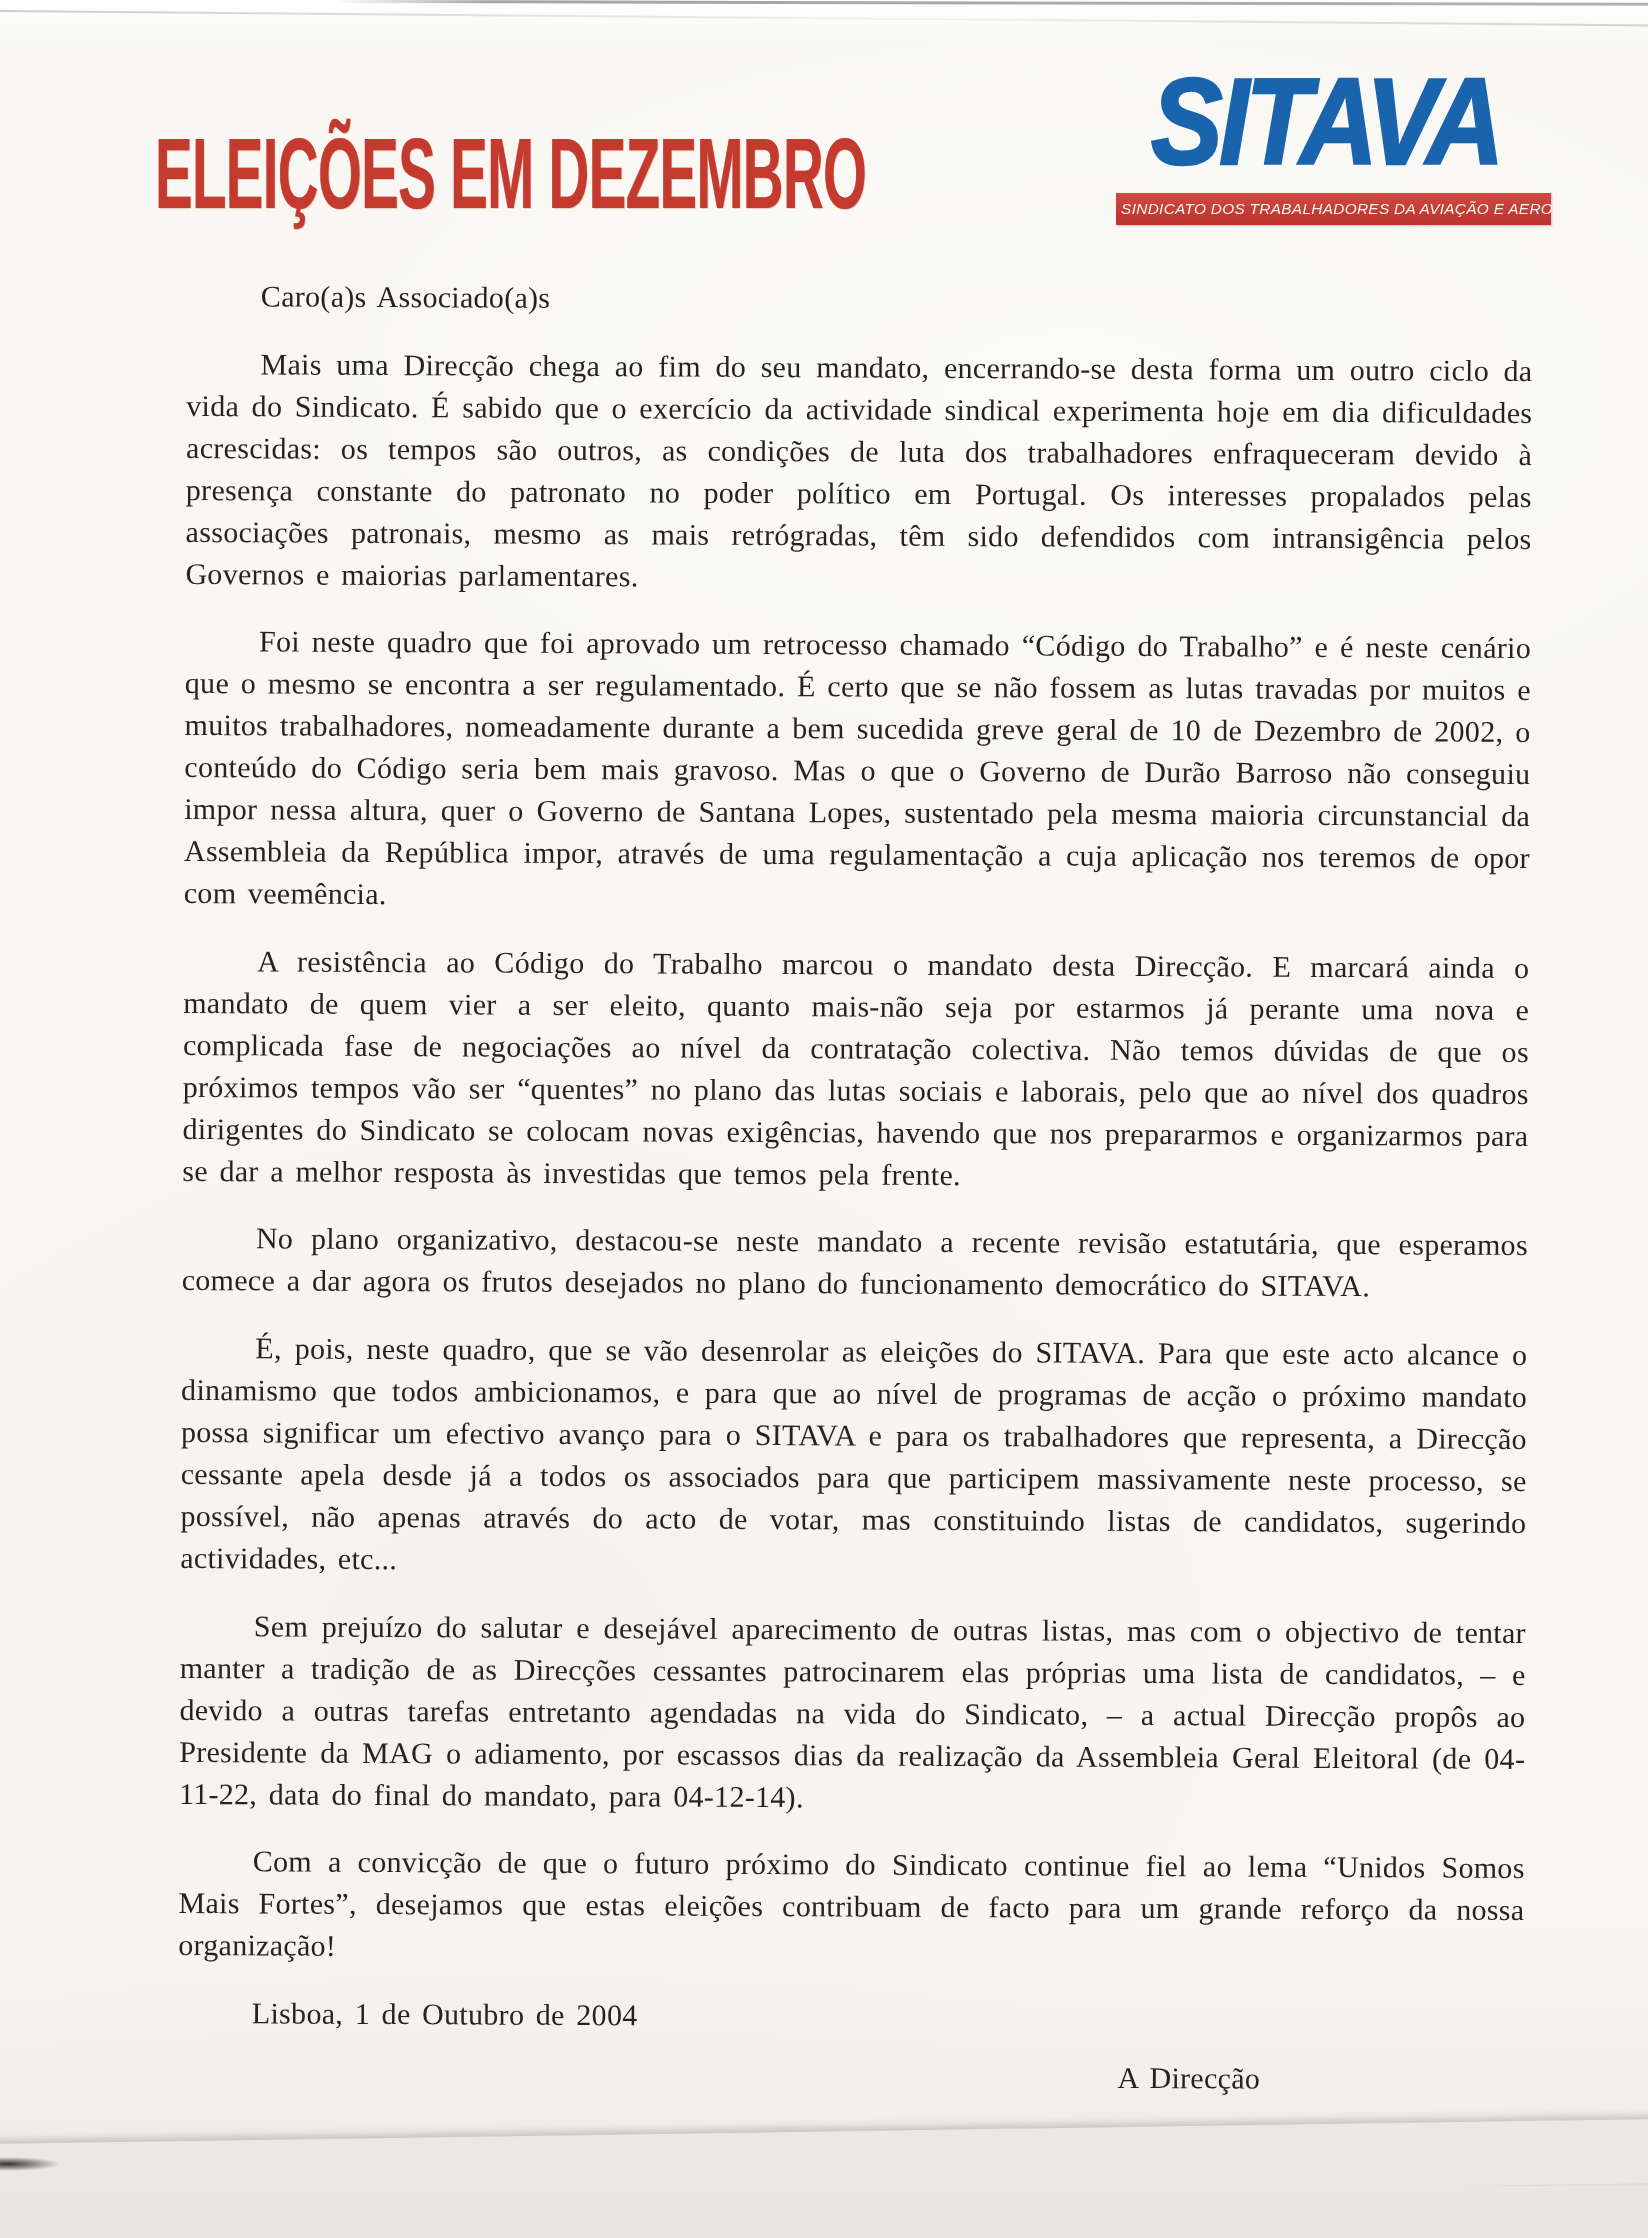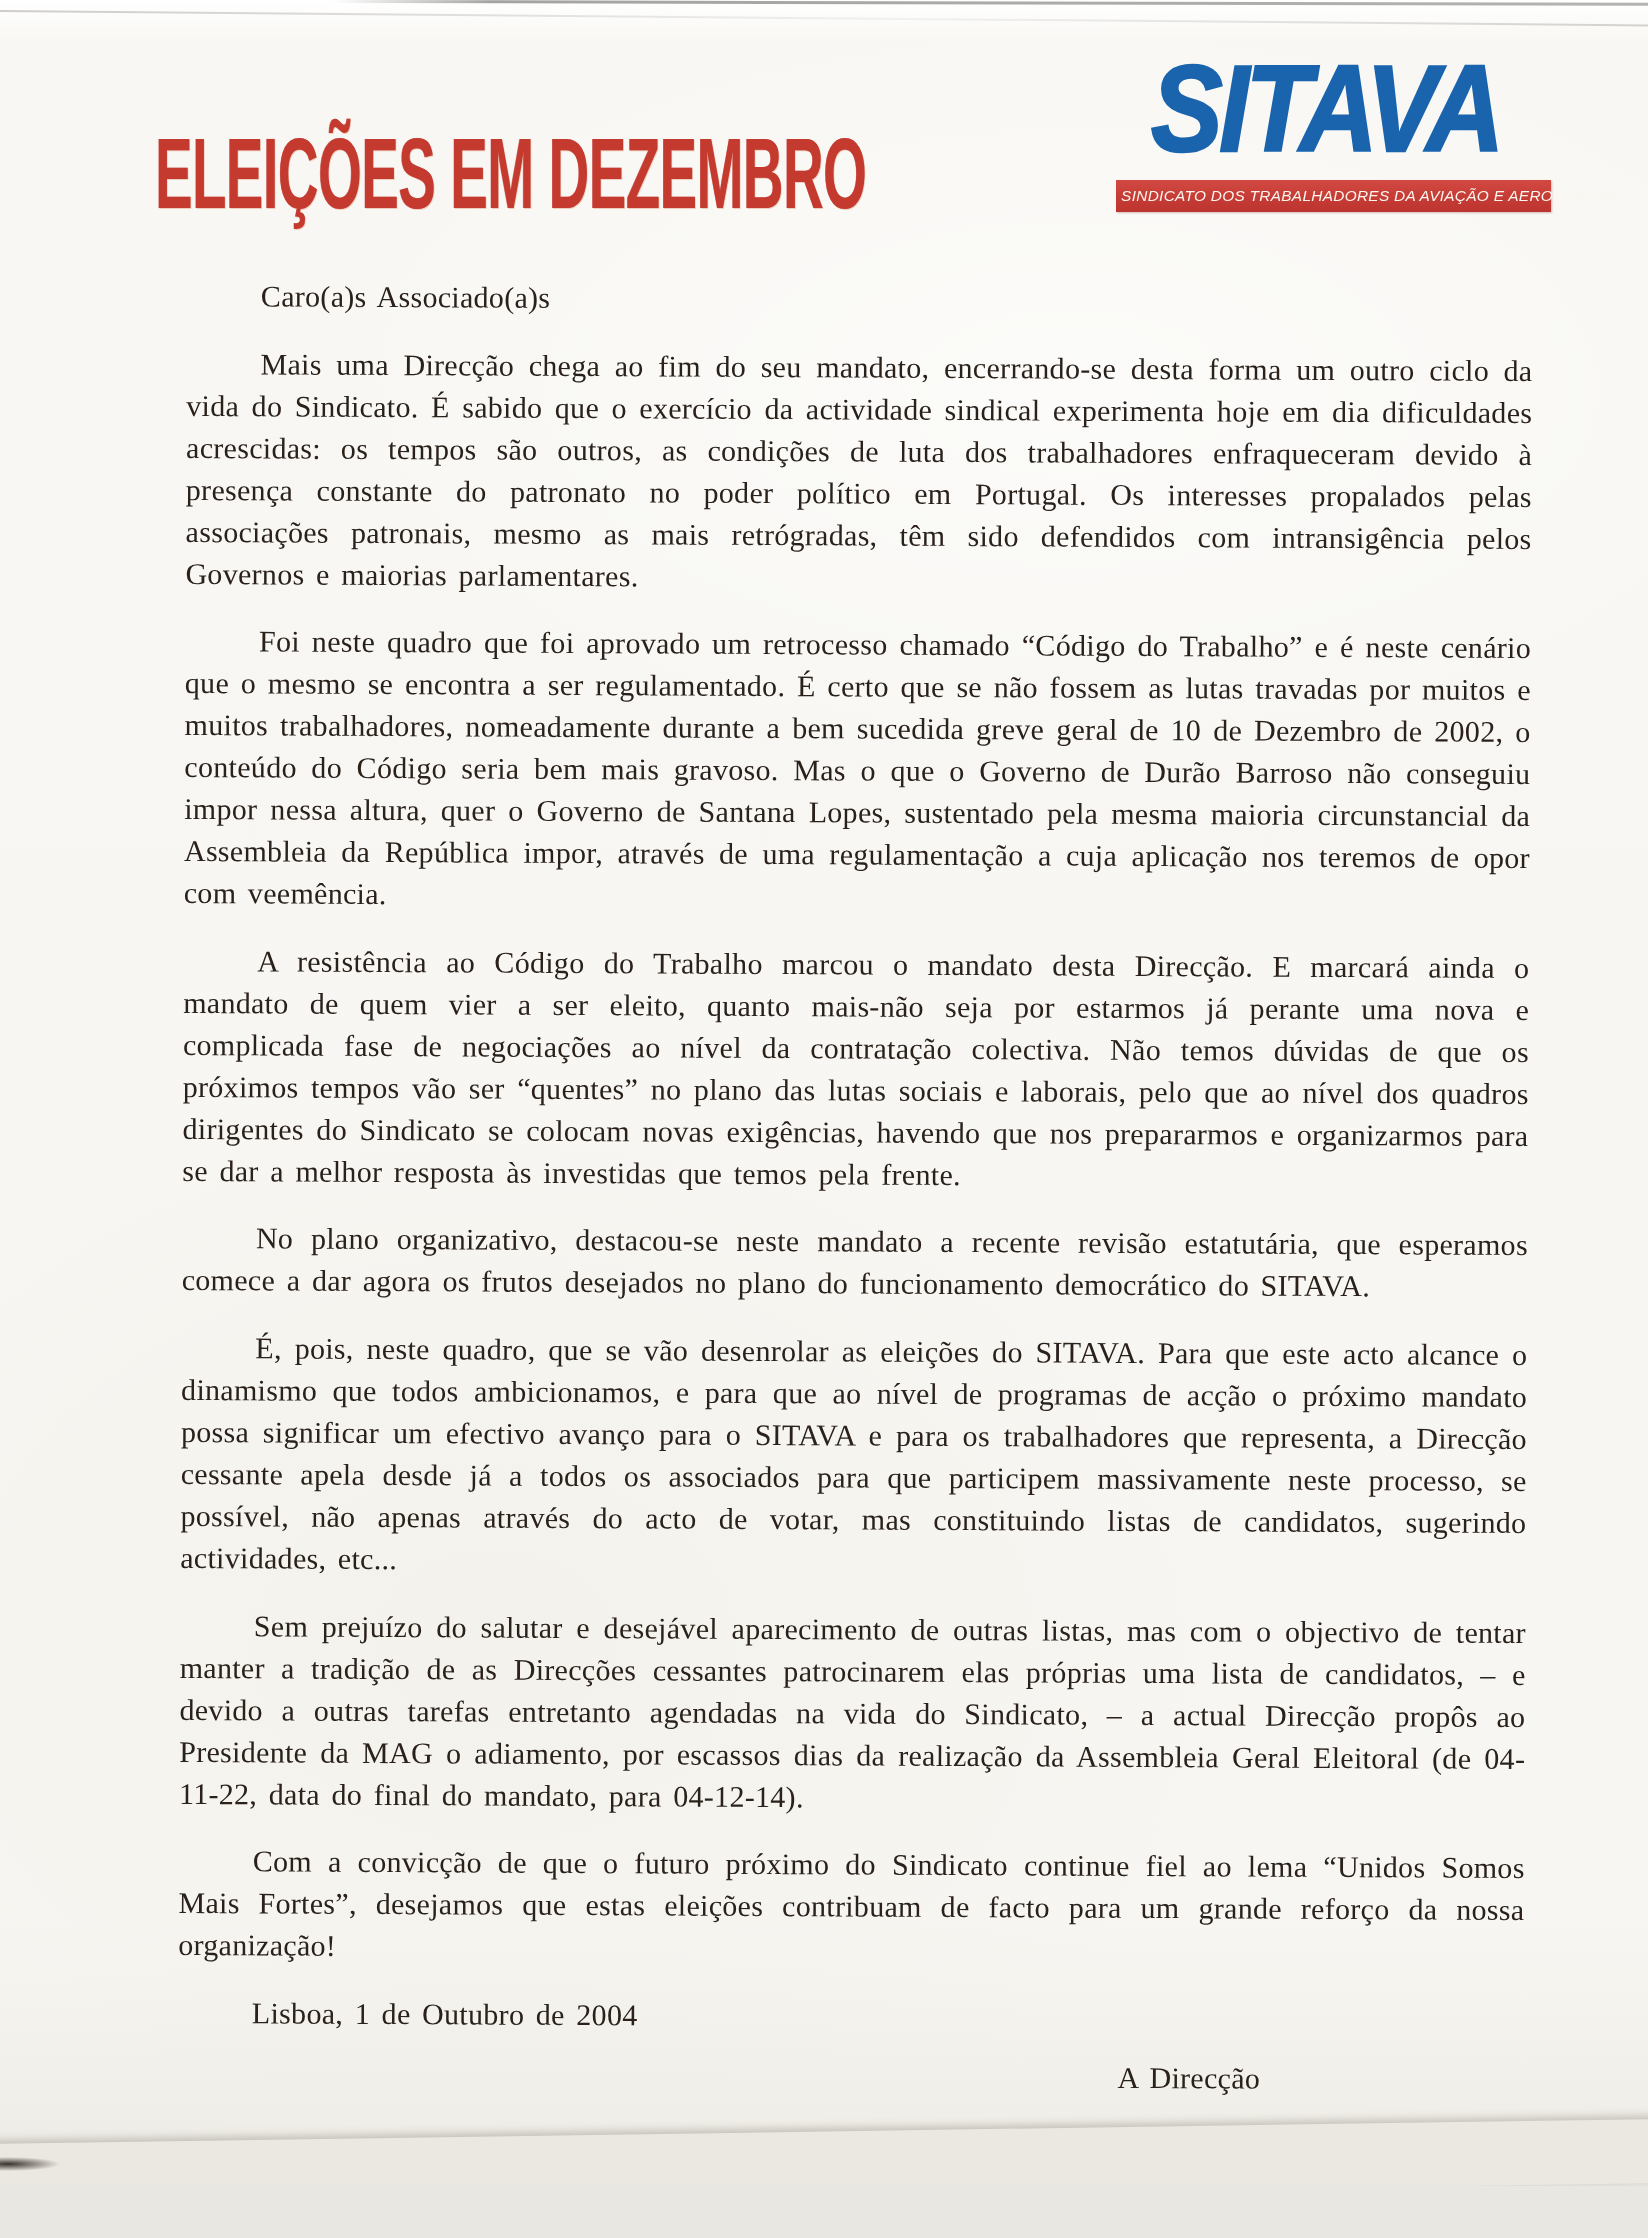--- a/index.html
+++ b/index.html
@@ -26,21 +26,21 @@
     background:radial-gradient(ellipse at 20% 50%, #38332c 0%, rgba(56,51,44,0) 72%); }
 
   
   .headline {
     position:absolute; left:155px; top:123px; margin:0; white-space:nowrap;
     font-family:"Liberation Sans","DejaVu Sans",sans-serif; font-weight:bold;
     font-size:101px; line-height:1; letter-spacing:-1.3px; color:#c53a2f;
     transform:scaleX(.56); transform-origin:left top;
     text-shadow:1.3px 1.3px 0 rgba(210,105,55,.3), -0.6px 0 0 rgba(175,40,45,.45);
   }
-  .logo-block { position:absolute; left:1151px; top:48px; width:435px; }
+  .logo-block { position:absolute; left:1151px; top:61px; width:435px; }
   .logo-word {
     font-family:"Liberation Sans","DejaVu Sans",sans-serif; font-weight:bold; font-style:italic;
     font-size:122px; line-height:1; letter-spacing:-3.8px; color:#1a64ae;
     -webkit-text-stroke:2.6px #1a64ae;
     transform:scaleX(.88); transform-origin:left top; white-space:nowrap;
   }
   .logo-banner {
     width:435px; margin-left:-35px; margin-top:10.2px; box-sizing:border-box;
     background:linear-gradient(180deg,#d14a42 0%, #c43a34 60%, #bd3530 100%);
     color:#fbf6ef; font-family:"Liberation Sans","DejaVu Sans",sans-serif;

